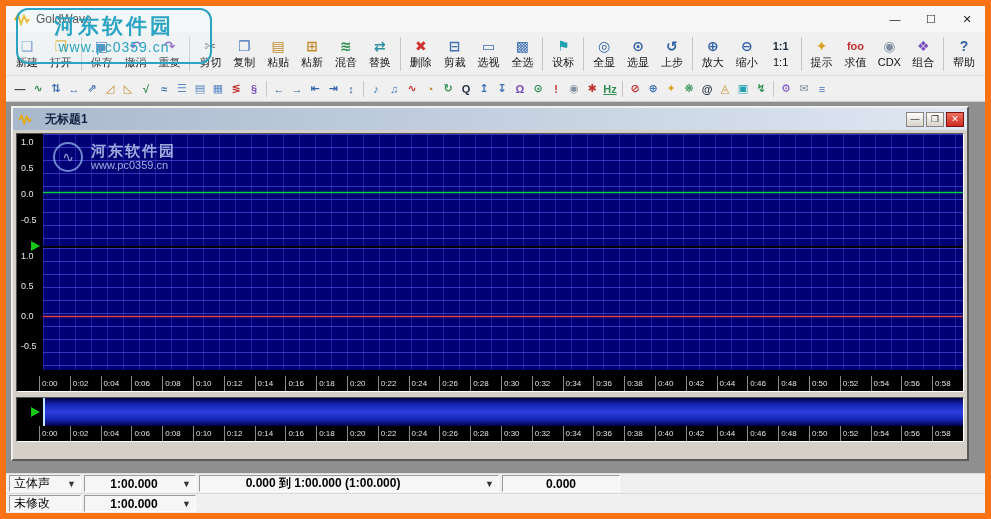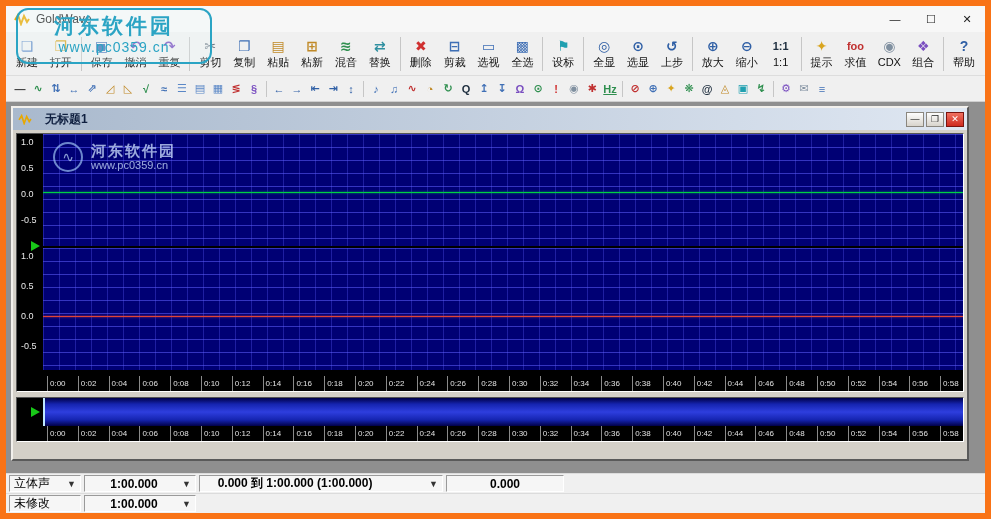--- a/index.html
+++ b/index.html
@@ -67,37 +67,37 @@
   .plot-watermark { position:absolute; left:10px; top:8px; display:flex; align-items:center; gap:8px; color:#cfe2ff; opacity:.75; pointer-events:none; }
   .pw-circle { width:30px; height:30px; border:2px solid rgba(170,210,255,.85); border-radius:50%; display:flex; align-items:center; justify-content:center; font-size:14px; color:rgba(200,230,255,.9); }
   .pw-l1 { font-size:15px; font-weight:bold; letter-spacing:2px; line-height:17px; }
   .pw-l2 { font-size:11px; line-height:13px; }
   .marker { position:absolute; width:0; height:0; border-top:5px solid transparent; border-bottom:5px solid transparent; border-left:9px solid #18c818; }
   .marker.mid { left:14px; bottom:119px; }
   .black-strip { height:6px; background:#000; }
   .ruler-row { display:flex; background:#000; }
   .ruler-gutter { width:22px; background:#000; flex:0 0 auto; }
   .ruler { flex:1; height:15px; display:flex; overflow:hidden; }
-  .tick { flex:1; color:#e0e0e0; font-size:8px; line-height:15px; border-left:1px solid #8a8a8a; padding-left:2px; white-space:nowrap; overflow:hidden;margin-left:8px; }
+  .tick { flex:1; color:#e0e0e0; font-size:8px; line-height:15px; border-left:1px solid #8a8a8a; padding-left:2px; white-space:nowrap; overflow:hidden; }
 
   .mid-gap { height:5px; background:#d4d0c8; flex:0 0 auto; }
   .overview-block { border:1px solid; border-color:#555 #fff #fff #555; background:#000; flex:0 0 auto; }
   .overview-row { display:flex; height:28px; position:relative; }
   .ov-gutter { width:26px; background:#000; position:relative; flex:0 0 auto; }
   .ov-gutter .marker { left:14px; top:9px; }
   .ov-bar { flex:1; position:relative; background:linear-gradient(to bottom,#000048 0%,#1524b0 22%,#2e3ede 50%,#1524b0 78%,#000048 100%); }
   .ov-startline { position:absolute; left:0; top:0; bottom:0; width:2px; background:#bfe8ff; }
 
   
   .statusbar { height:20px; background:#f0f0f0; display:flex; align-items:center; padding:0 3px; gap:3px; flex:0 0 auto; border-top:1px solid #dcdcdc; }
   .cell { height:17px; background:#f6f6f6; border:1px solid; border-color:#9a9a9a #fff #fff #9a9a9a; display:flex; align-items:center; padding:0 4px; overflow:hidden; white-space:nowrap; }
   .cell .val { flex:1; }
   .cell .val.center { text-align:center;font-weight:bold; }
   .cell .dd { font-size:9px; color:#333; margin-left:3px; }
-  .w1 { width:72px; } .w2 { width:112px; } .w3 { width:244px;gap:40px; } .w4 { width:118px; }
+  .w1 { width:72px; } .w2 { width:112px; } .w3 { width:300px;gap:40px; } .w4 { width:118px; }
 </style>
 </head>
 <body>
 
 <div class="window">
 
   <div class="watermark">
     <div class="l1">河东软件园</div>
     <div class="l2">www.pc0359.cn</div>
   </div>

